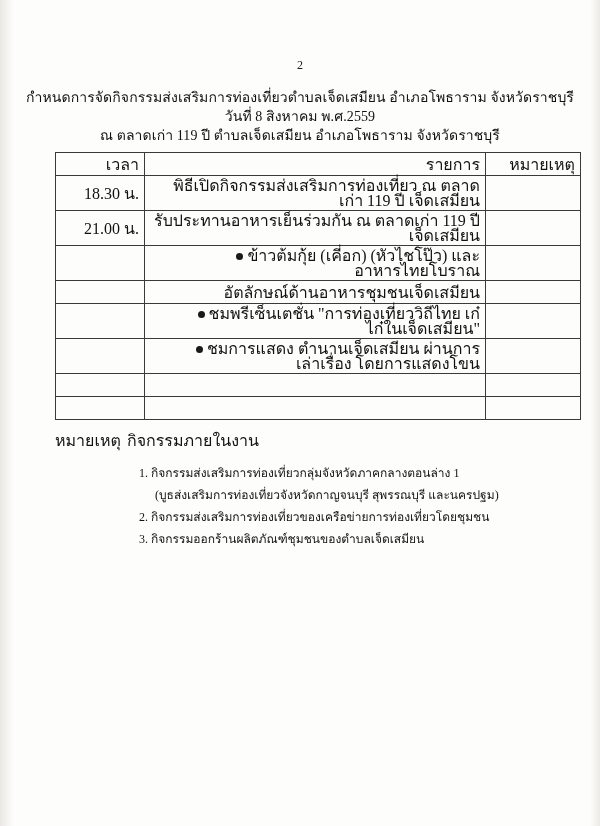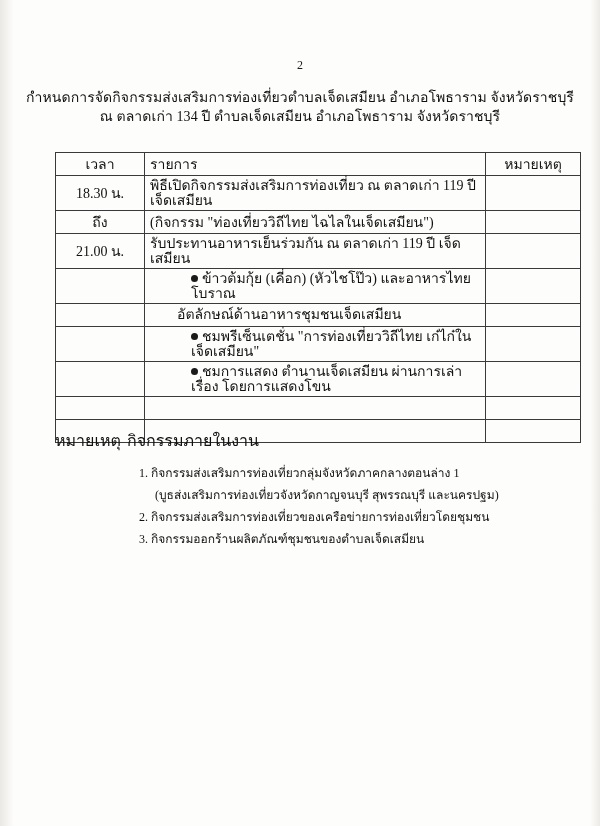--- a/index.html
+++ b/index.html
@@ -63,33 +63,34 @@
     position: absolute;
     top: 152px;
     left: 55px;
     width: 492px;
     border-collapse: collapse;
     table-layout: fixed;
   }
   table.sched td, table.sched th {
     border: 1px solid #3a3a3a;
     padding: 2px 5px;
-    font-size: 14px;
+    font-size: 16px;
     line-height: 15px;
     color: #111;
     height: 18px;
     vertical-align: middle;
     font-weight: normal;
+    text-align: right;
   }
   th.c-time, td.c-time { width: 78px; text-align: center; }
   th.c-item, td.c-item { width: 330px; text-align: left; }
   th.c-note, td.c-note { width: 84px; text-align: center; }
   thead th { text-align: center; height: 22px; }
   td.c-item.indent1 { padding-left: 46px; }
-  td.c-item.indent2 { padding-left: 32px; font-family: Liberation Mono, monospace; }
+  td.c-item.indent2 { padding-left: 32px; }
   .bullet {
     display: inline-block;
     width: 7px;
     height: 7px;
     border-radius: 50%;
     background: #1a1a1a;
     margin-right: 4px;
     vertical-align: middle;
     position: relative;
     top: -1px;
@@ -122,40 +123,36 @@
 </style>
 </head>
 <body>
 
 <div id="page">
 
   <div class="page-number">2</div>
 
   <div class="head-block">
     <div class="head-line">กำหนดการจัดกิจกรรมส่งเสริมการท่องเที่ยวตำบลเจ็ดเสมียน อำเภอโพธาราม จังหวัดราชบุรี</div>
-    <div class="head-line">ณ ตลาดเก่า 134 ปี ตำบลเจ็ดเสมียน อำเภอโพธาราม จังหวัดราชบุรี</div>
+    <div class="head-line">วันที่ 8 สิงหาคม พ.ศ.2559</div>
+    <div class="head-line">ณ ตลาดเก่า 119 ปี ตำบลเจ็ดเสมียน อำเภอโพธาราม จังหวัดราชบุรี</div>
   </div>
 
   <table class="sched">
     <thead>
       <tr>
         <th class="c-time">เวลา</th>
         <th class="c-item">รายการ</th>
         <th class="c-note">หมายเหตุ</th>
       </tr>
     </thead>
     <tbody>
         <tr>
           <td class="c-time">18.30 น.</td>
           <td class="c-item">พิธีเปิดกิจกรรมส่งเสริมการท่องเที่ยว ณ ตลาดเก่า 119 ปี เจ็ดเสมียน</td>
-          <td class="c-note"></td>
-        </tr>
-        <tr>
-          <td class="c-time">ถึง</td>
-          <td class="c-item">(กิจกรรม "ท่องเที่ยววิถีไทย ไฉไลในเจ็ดเสมียน")</td>
           <td class="c-note"></td>
         </tr>
         <tr>
           <td class="c-time">21.00 น.</td>
           <td class="c-item">รับประทานอาหารเย็นร่วมกัน ณ ตลาดเก่า 119 ปี เจ็ดเสมียน</td>
           <td class="c-note"></td>
         </tr>
         <tr>
           <td class="c-time"></td>
           <td class="c-item indent1"><span class="bullet"></span><span>ข้าวต้มกุ้ย (เคี่อก) (หัวไชโป๊ว) และอาหารไทยโบราณ</span></td>

